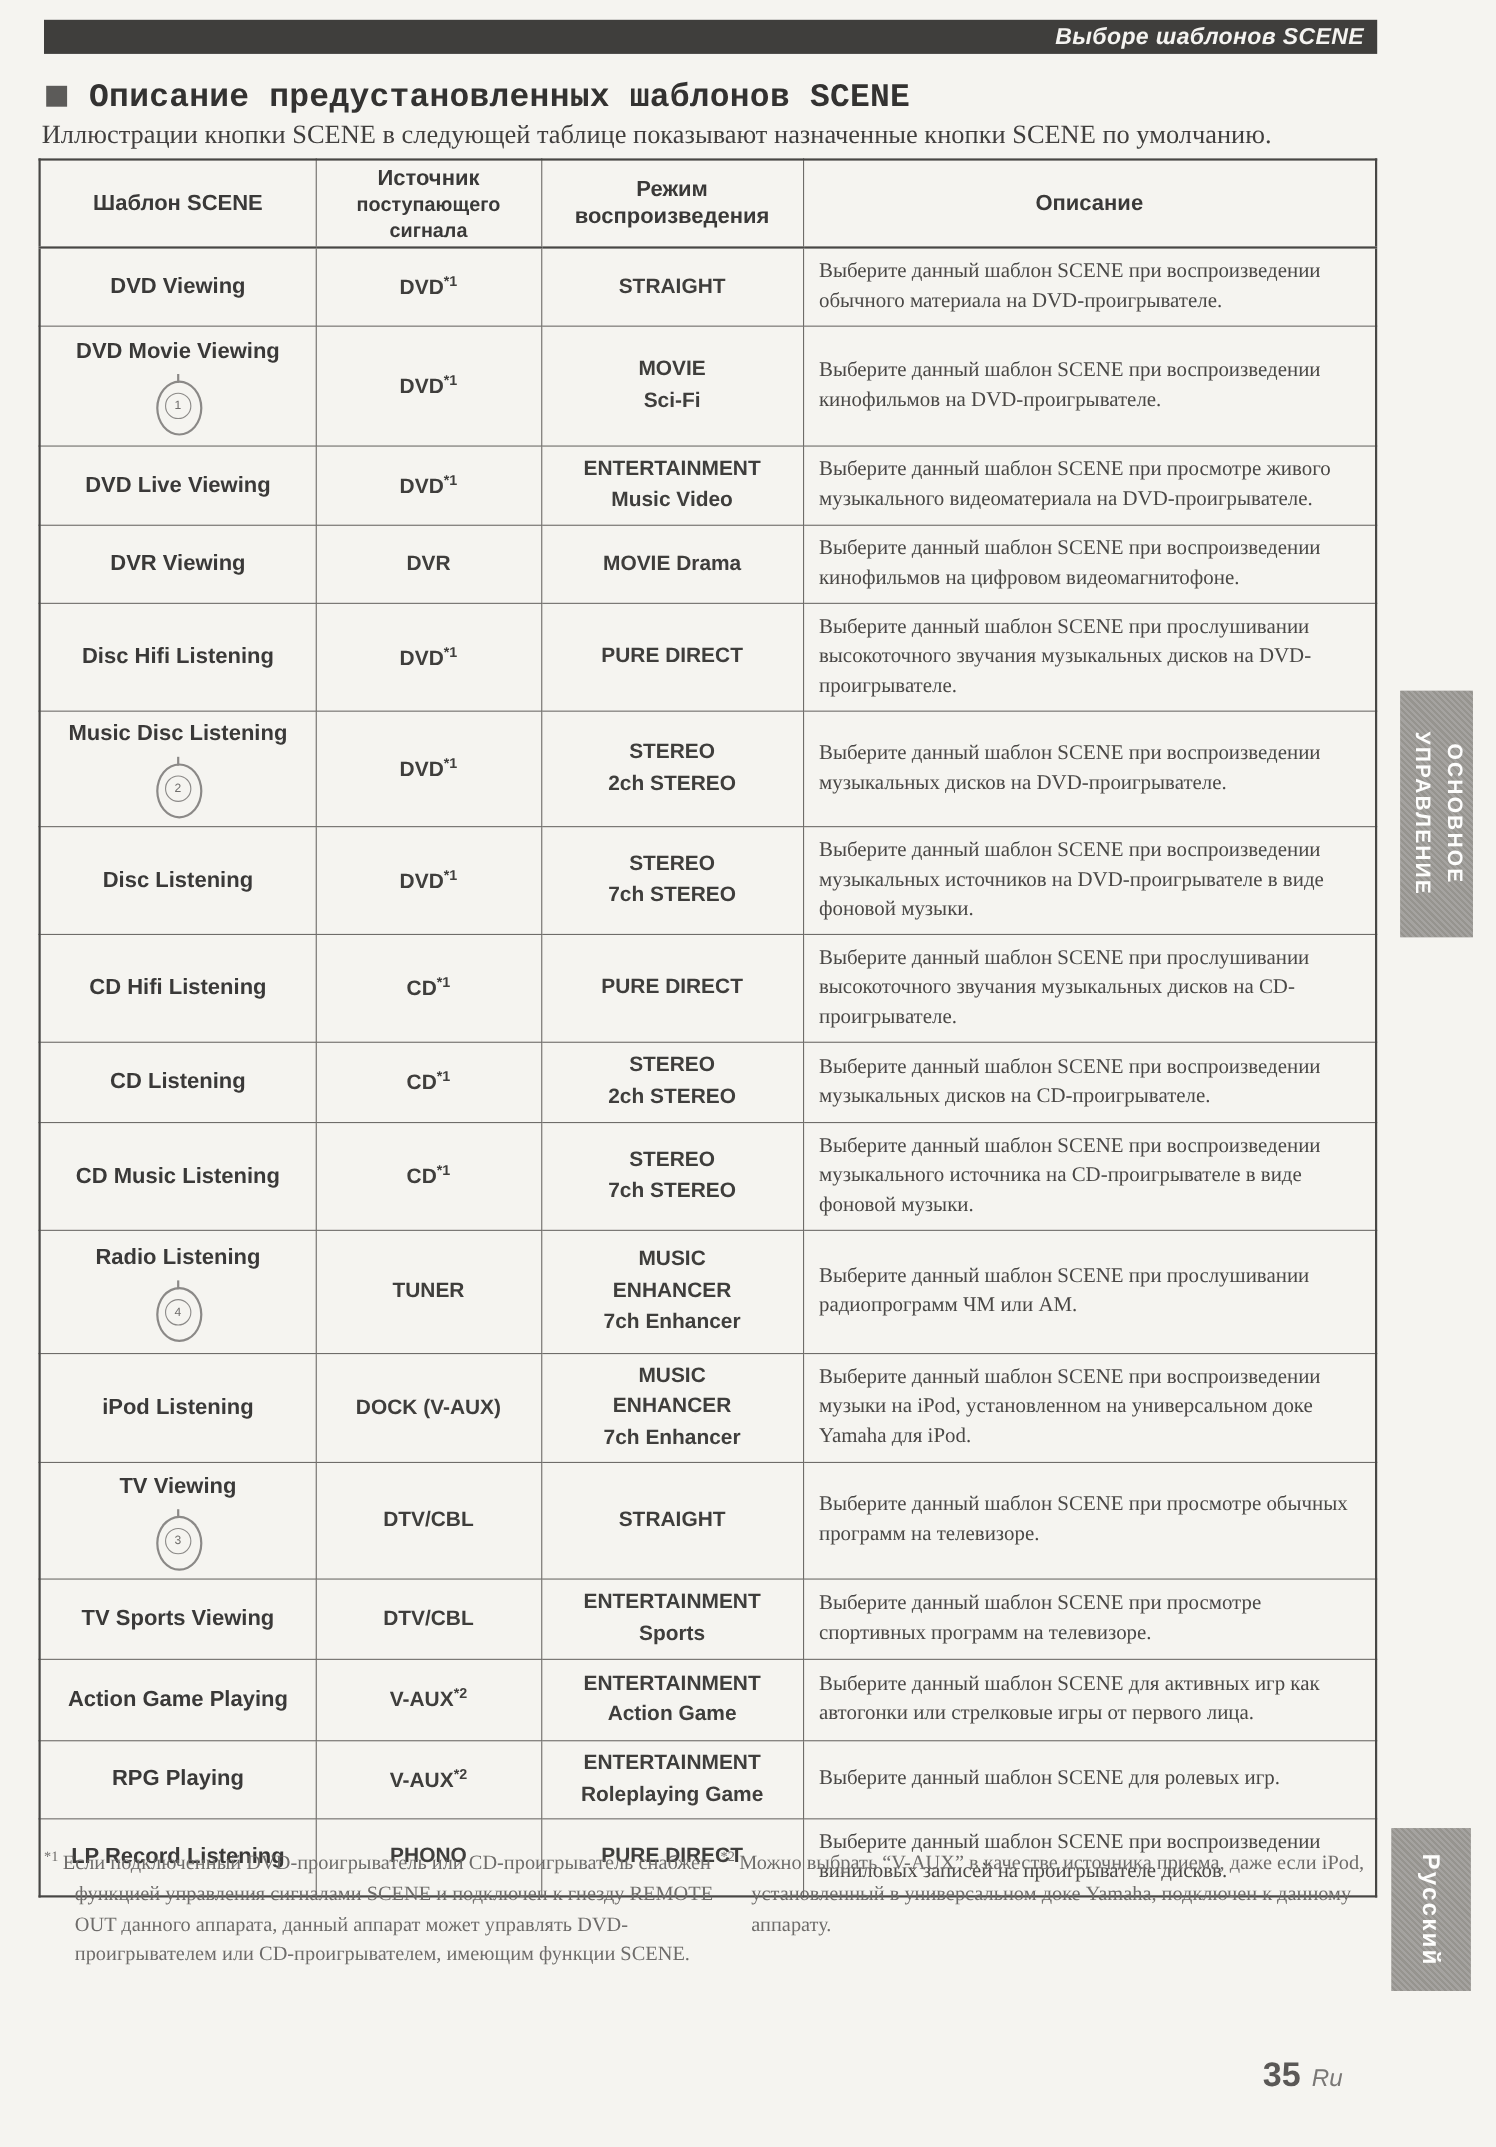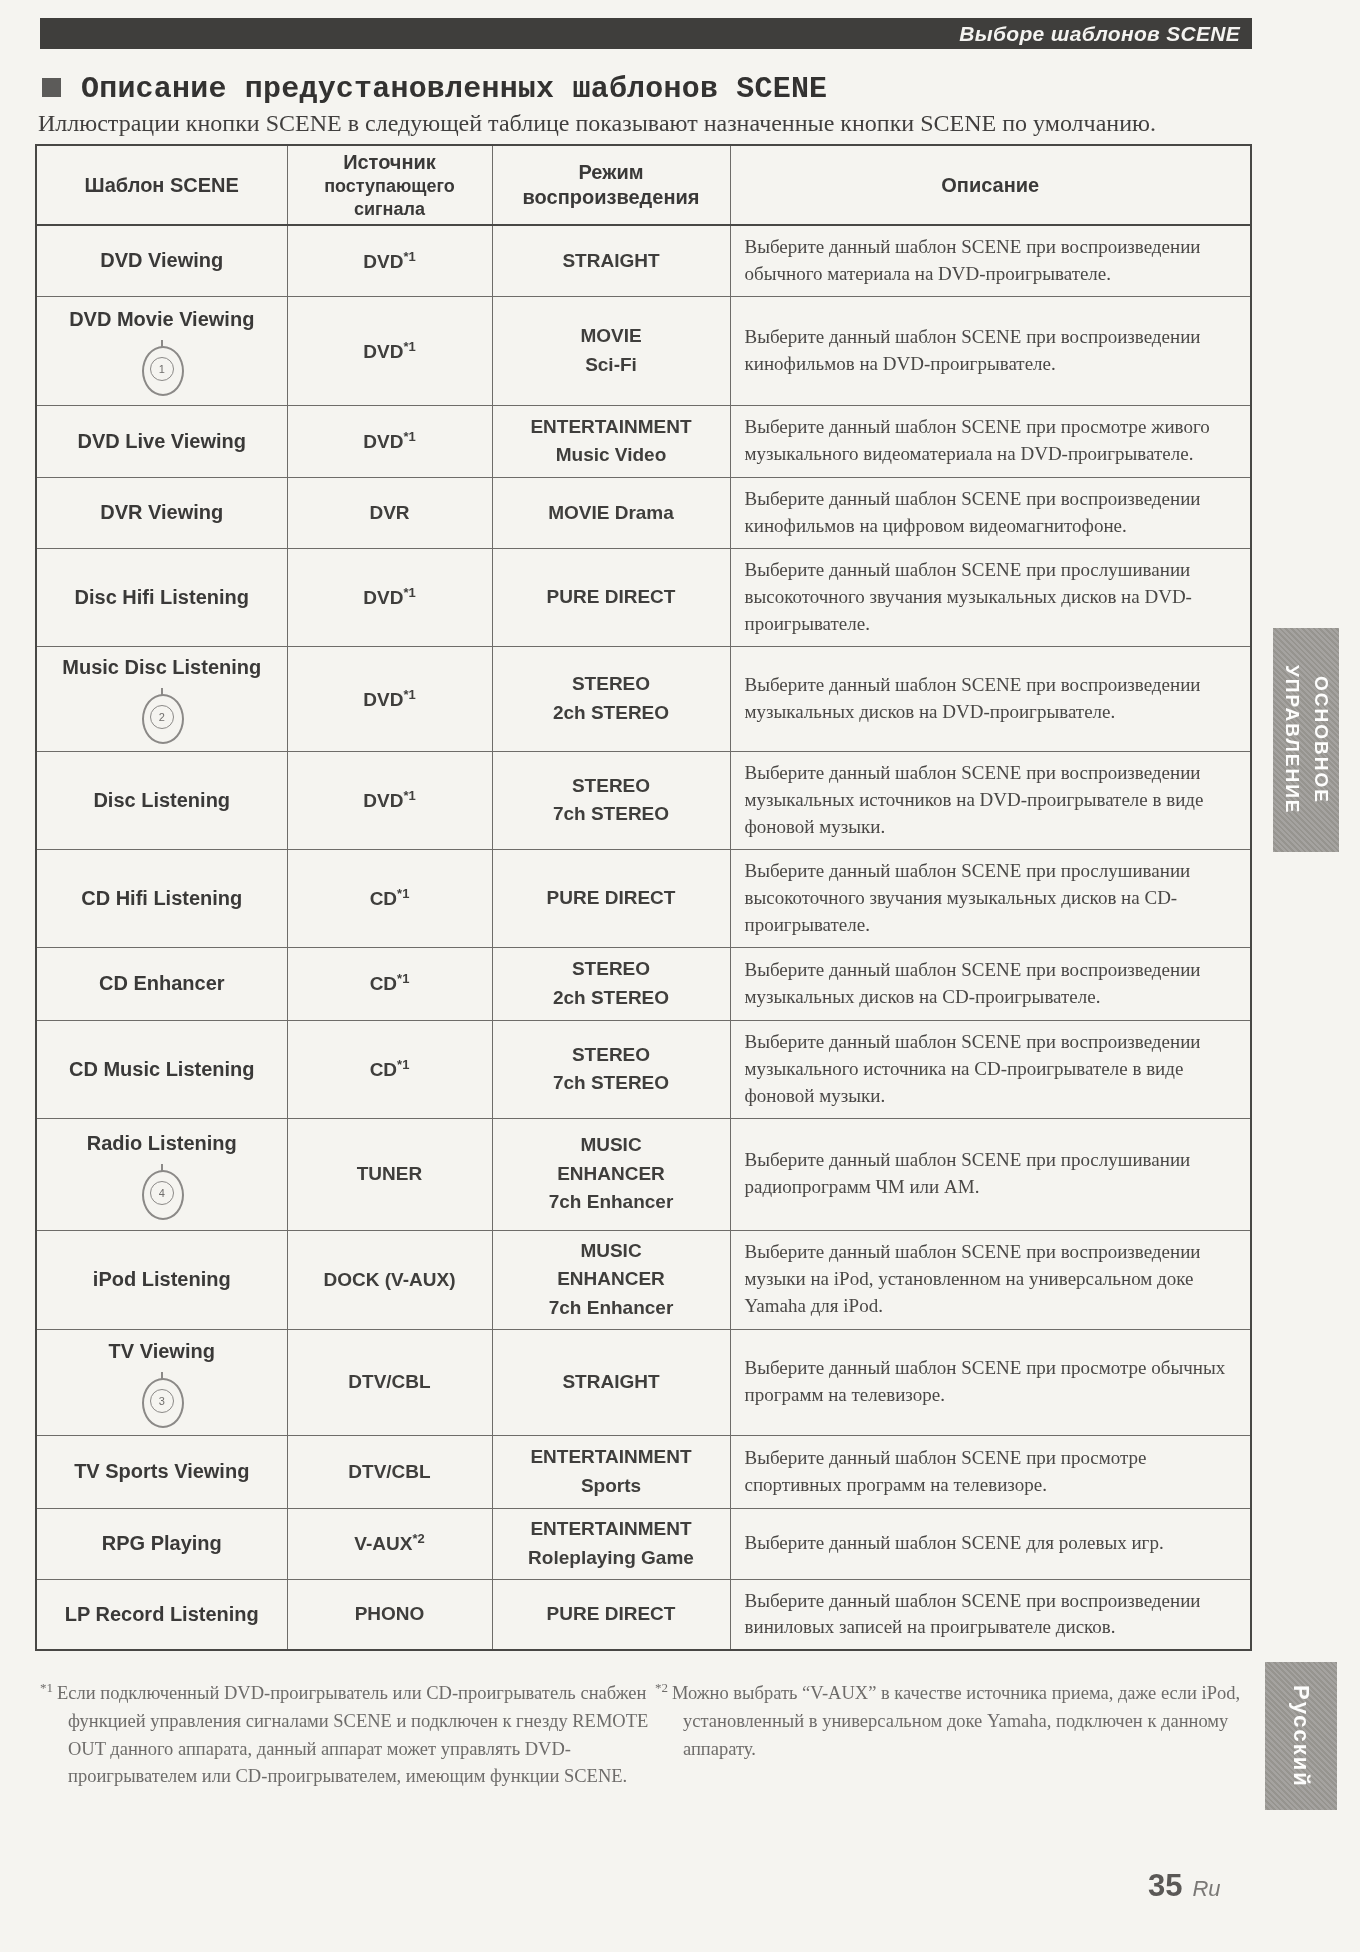--- a/index.html
+++ b/index.html
@@ -195,21 +195,21 @@
             <div class="row-name">CD Hifi Listening</div>
           </td>
           <td class="c-src"><span>CD</span><sup>*1</sup></td>
           <td class="c-mode">
             <div>PURE DIRECT</div>
           </td>
           <td class="c-desc">Выберите данный шаблон SCENE при прослушивании высокоточного звучания музыкальных дисков на CD-проигрывателе.</td>
         </tr>
         <tr style="height: 73px;">
           <td class="c-name">
-            <div class="row-name">CD Enhancer</div>
+            <div class="row-name">CD Listening</div>
           </td>
           <td class="c-src"><span>CD</span><sup>*1</sup></td>
           <td class="c-mode">
             <div>STEREO</div>
             <div>2ch STEREO</div>
           </td>
           <td class="c-desc">Выберите данный шаблон SCENE при воспроизведении музыкальных дисков на CD-проигрывателе.</td>
         </tr>
         <tr style="height: 88px;">
           <td class="c-name">
@@ -270,20 +270,31 @@
           <td class="c-name">
             <div class="row-name">TV Sports Viewing</div>
           </td>
           <td class="c-src"><span>DTV/CBL</span></td>
           <td class="c-mode">
             <div>ENTERTAINMENT</div>
             <div>Sports</div>
           </td>
           <td class="c-desc">Выберите данный шаблон SCENE при просмотре спортивных программ на телевизоре.</td>
         </tr>
+        <tr style="height: 74px;">
+          <td class="c-name">
+            <div class="row-name">Action Game Playing</div>
+          </td>
+          <td class="c-src"><span>V-AUX</span><sup>*2</sup></td>
+          <td class="c-mode">
+            <div>ENTERTAINMENT</div>
+            <div>Action Game</div>
+          </td>
+          <td class="c-desc">Выберите данный шаблон SCENE для активных игр как автогонки или стрелковые игры от первого лица.</td>
+        </tr>
         <tr style="height: 71px;">
           <td class="c-name">
             <div class="row-name">RPG Playing</div>
           </td>
           <td class="c-src"><span>V-AUX</span><sup>*2</sup></td>
           <td class="c-mode">
             <div>ENTERTAINMENT</div>
             <div>Roleplaying Game</div>
           </td>
           <td class="c-desc">Выберите данный шаблон SCENE для ролевых игр.</td>

